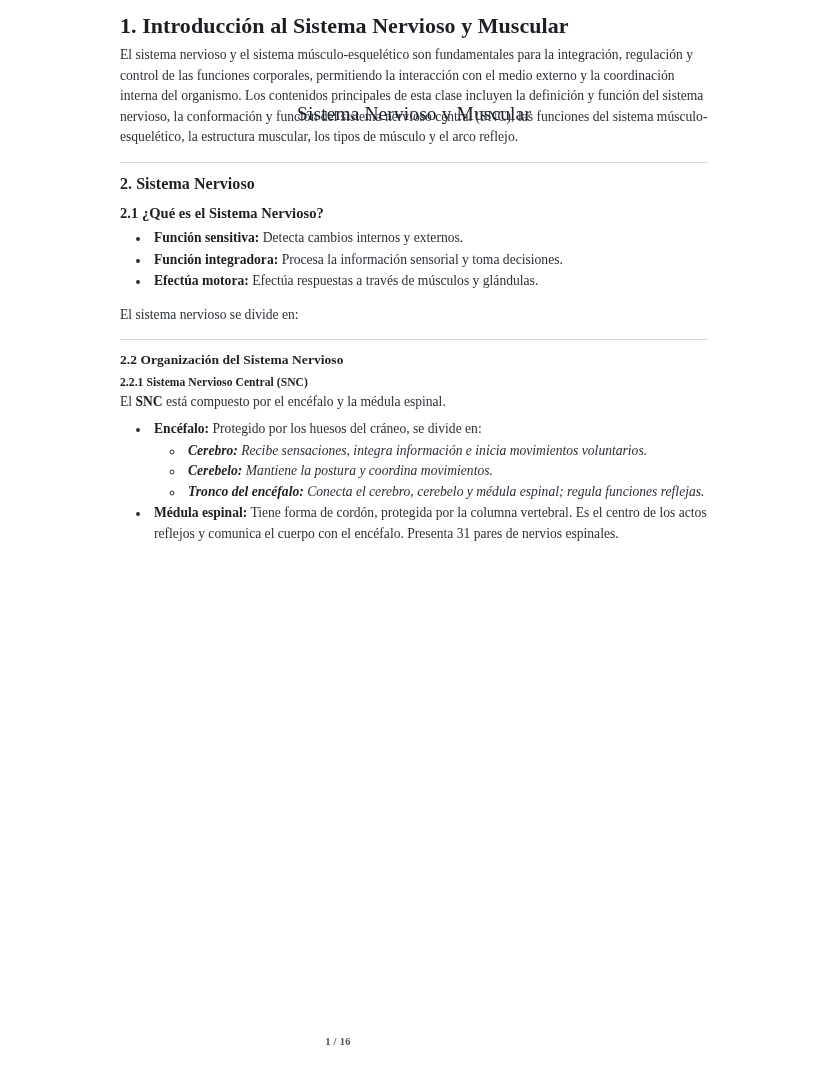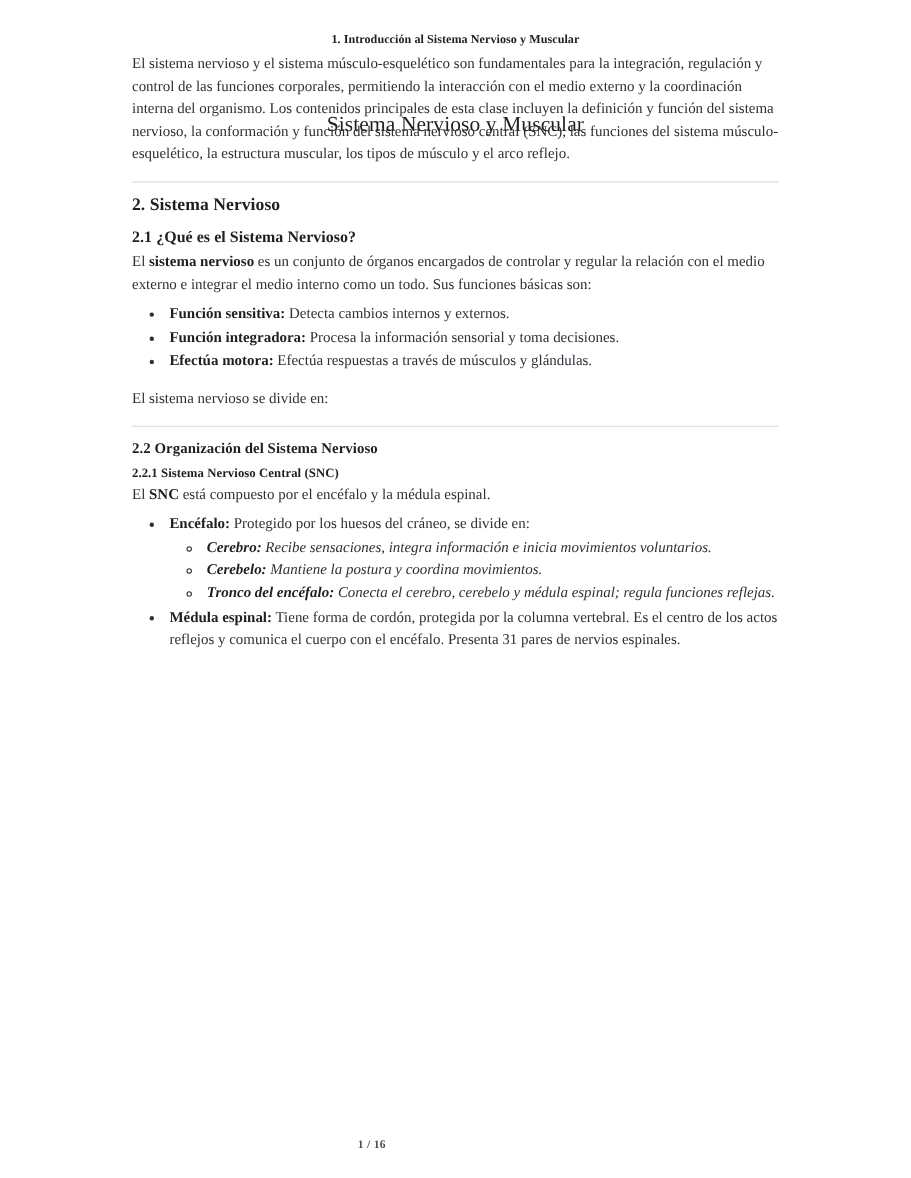--- a/index.html
+++ b/index.html
@@ -37,26 +37,25 @@
     font-size: 19.5px;
     font-weight: 400;
     color: #1c1f23;
     margin: 0;
     padding-top: 103px;
     letter-spacing: 0.1px;
   }
 
   
   h2.h-section {
-    font-size: 11px;
-    font-weight: 700;
-    color: #1c1f23;
-    margin: 30px 0 6px 0;
-    letter-spacing: 0.05px;
-    text-align: center;
+    font-size: 22px;
+    font-weight: 700;
+    color: #1c1f23;
+    margin: 13px 0 6px 0;
+    letter-spacing: 0.05px;
   }
   h2.h-section-spaced {
     font-size: 16px;
     font-weight: 700;
     color: #1c1f23;
     margin: 0 0 7px 0;
     letter-spacing: 0.05px;
   }
   h3.h-sub {
     font-size: 14.5px;
@@ -158,21 +157,20 @@
   <div class="content">
 
     <h2 class="h-section">1. Introducción al Sistema Nervioso y Muscular</h2>
     <p class="body-text">El sistema nervioso y el sistema músculo-esquelético son fundamentales para la integración, regulación y control de las funciones corporales, permitiendo la interacción con el medio externo y la coordinación interna del organismo. Los contenidos principales de esta clase incluyen la definición y función del sistema nervioso, la conformación y función del sistema nervioso central (SNC), las funciones del sistema músculo-esquelético, la estructura muscular, los tipos de músculo y el arco reflejo.</p>
 
     <hr class="section-rule">
 
     <h2 class="h-section-spaced">2. Sistema Nervioso</h2>
 
     <h3 class="h-sub">2.1 ¿Qué es el Sistema Nervioso?</h3>
-    <p class="body-text"><span>El </span><b>sistema nervioso</b><span> es un conjunto de órganos encargados de controlar y regular la relación con el medio externo e integrar el medio interno como un todo. Sus funciones básicas son:</span></p>
 
     <ul class="bullets">
       <li><b>Función sensitiva:</b><span> Detecta cambios internos y externos.</span></li>
       <li><b>Función integradora:</b><span> Procesa la información sensorial y toma decisiones.</span></li>
       <li><b>Efectúa motora:</b><span> Efectúa respuestas a través de músculos y glándulas.</span></li>
     </ul>
 
     <p class="lead-in">El sistema nervioso se divide en:</p>
 
 

